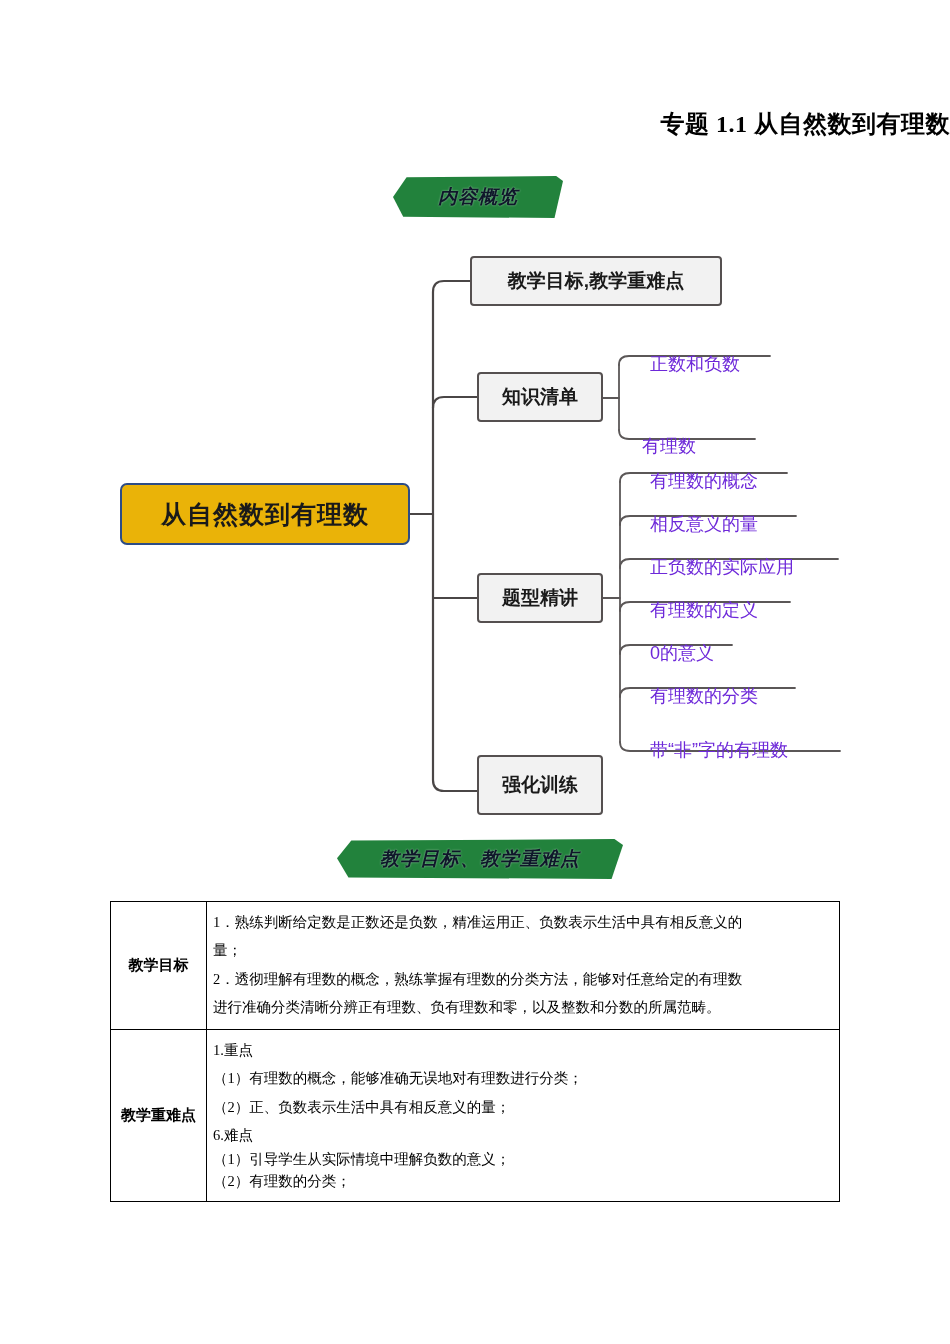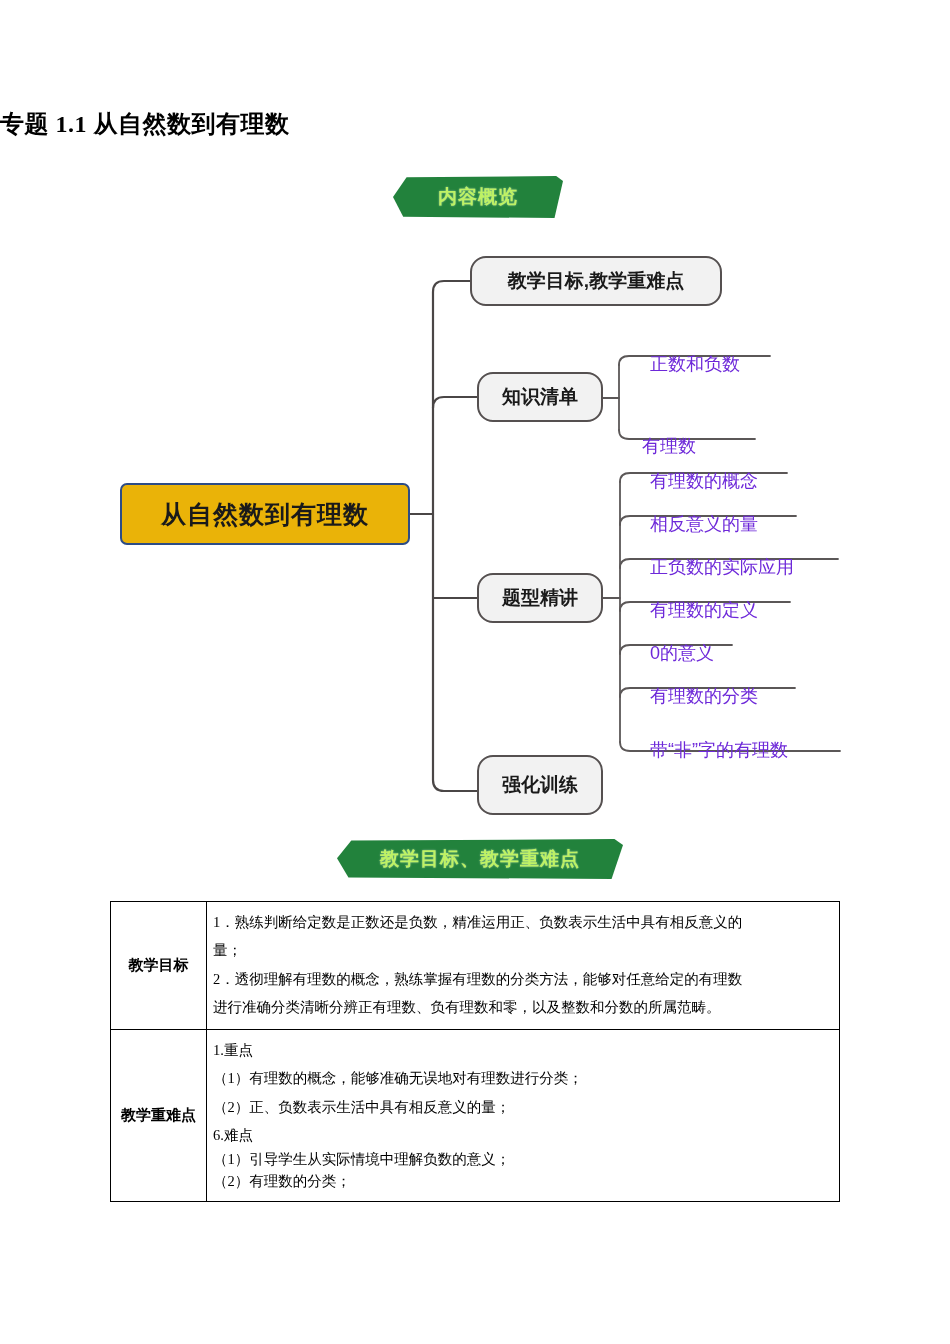--- a/index.html
+++ b/index.html
@@ -15,39 +15,40 @@
     color: #000;
     overflow: hidden;
   }
 
   
   .page-title {
     position: absolute;
     top: 108px;
     left: 0;
     width: 950px;
-    text-align: left;
+    text-align: right;
     font-family: "Liberation Serif", "DejaVu Serif", serif;
     font-weight: bold;
     font-size: 24px;
     letter-spacing: 0.5px;
   }
 
   
   .banner {
     position: absolute;
     background: #22823C;
-    color: #bef264;
+    color: #0f172a;
     font-family: "Liberation Sans", "DejaVu Sans", sans-serif;
     font-weight: bold;
     display: flex;
     align-items: center;
     justify-content: center;
     text-shadow: 0 0 2px rgba(255,255,255,0.55);
     letter-spacing: 1px;
+    font-style: italic;
   }
   .banner-1 {
     left: 393px;
     top: 176px;
     width: 170px;
     height: 42px;
     font-size: 19px;
     clip-path: polygon(8% 3%, 96% 0%, 100% 12%, 95% 100%, 6% 97%, 0% 50%);
   }
   .banner-2 {
@@ -79,21 +80,21 @@
   .node {
     position: absolute;
     box-sizing: border-box;
     display: flex;
     align-items: center;
     justify-content: center;
     font-family: "Liberation Sans", "DejaVu Sans", sans-serif;
     font-weight: bold;
     background: #F2F2F2;
     border: 2px solid #555050;
-    border-radius: 16px;
+    border-radius: 4px;
     color: #1a1a1a;
     white-space: nowrap;
   }
   .node-root {
     left: 120px;
     top: 253px;
     width: 290px;
     height: 62px;
     border: 2px solid #2D4C86;
     background: #eab308;

